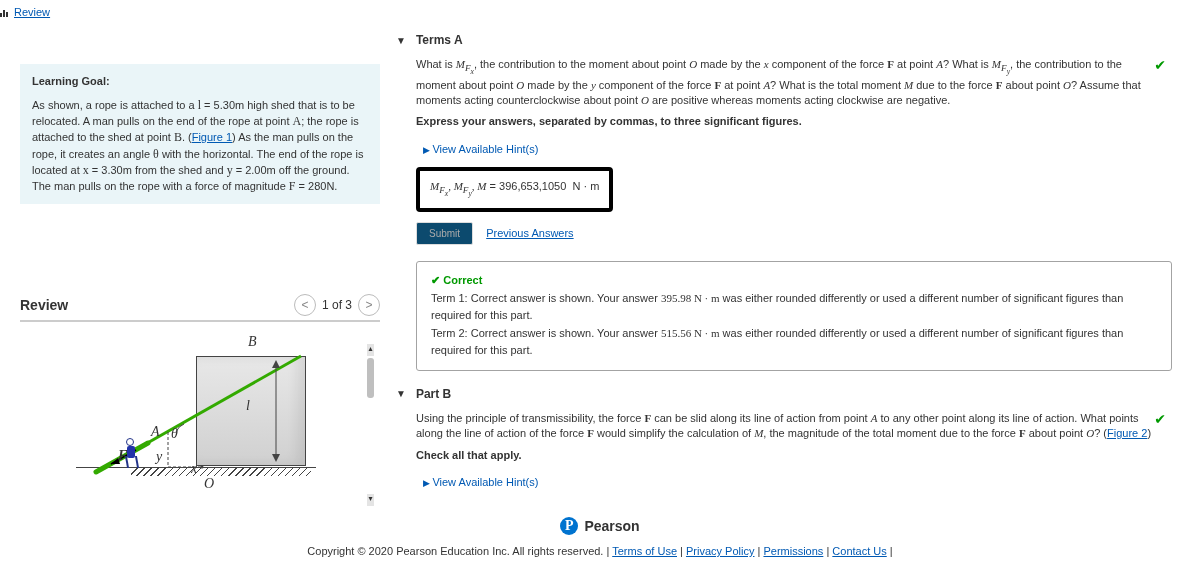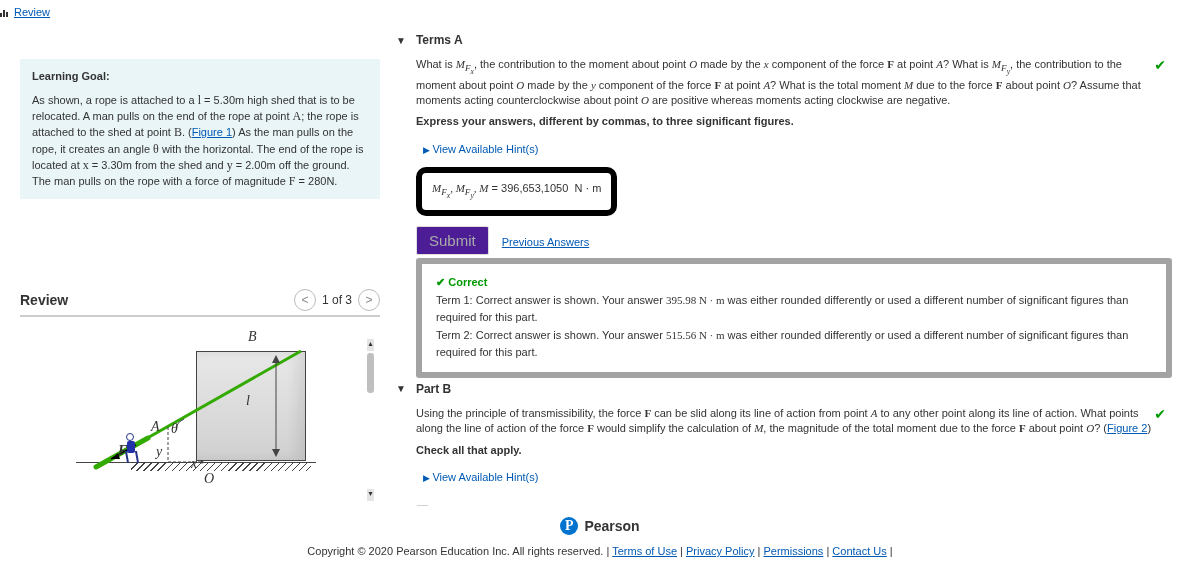--- a/index.html
+++ b/index.html
@@ -75,24 +75,24 @@
   .tiny-scroll .btn { position:absolute; width:7px; height:12px; background:#e4e4e4; font-size:8px; text-align:center;}
   .right-col { flex:1; padding-top: 4px; }
   .part-header { display:flex; align-items:center; gap:10px; margin: 6px 0 10px 0;}
   .caret { cursor:pointer; font-size:10px; color:#333; }
   .part-title { font-weight: bold; font-size:12px; }
   .part-body { padding-left: 20px; line-height:1.4; }
   .part-body p { margin-bottom: 6px; }
   .bold { font-weight: bold; }
   .hint-link { color:#0059b3; cursor:pointer; margin: 6px 7px; display:inline-block;}
   .hint-link:before { content:"▶ "; font-size:9px;}
-  .answer-box { border:6px solid #000000; padding:8px 10px; display:inline-block; margin:4px 0 10px 0; border-radius:10px;}
-  .submit-btn { background:#4c1d95; color:#aaa; border:1px solid #ddd; padding:5px 12px; font-size:15px; margin-right:10px; cursor:default; border-radius:2px;}
+  .answer-box { border:4px solid #000000; padding:8px 10px; display:inline-block; margin:4px 0 10px 0; border-radius:4px;}
+  .submit-btn { background:#0c4a6e; color:#aaa; border:1px solid #ddd; padding:5px 12px; font-size:10px; margin-right:10px; cursor:default; border-radius:2px;}
   .prev-link { color:#0059b3; text-decoration:underline; cursor:pointer;}
-  .correct-box { border:6px solid #a3a3a3; border-radius:3px; padding:10px 14px; margin:3px 0; line-height:1.6; }
+  .correct-box { border:1px solid #a3a3a3; border-radius:3px; padding:10px 14px; margin:16px 0; line-height:1.6; }
   .correct-head { color:#090; font-weight:bold; }
   .correct-head:before { content:"✔ "; color:#090; }
   .check-green { color:#090; font-size:14px; float:right; margin-right:6px;}
   .checkbox-row { display:flex; align-items:center; gap:16px; margin:10px 0;}
   .checkbox-row input { width:13px; height:13px;}
   .checkbox-row label { font-family: "Times New Roman", serif; font-style:italic; font-size:14px;}
   .footer { position:absolute; bottom:0; left:0; right:0; text-align:center; font-size:11px; padding:4px 0 18px 0; border-top:1px solid transparent; background:#fff;}
   .pearson { display:flex; justify-content:center; align-items:center; gap:6px; margin:6px 0 10px 0; font-weight:bold; font-size:14px;}
   .pearson .logo { width:18px; height:18px; border-radius:50%; background:#0073cf; color:#fff; display:inline-flex; align-items:center; justify-content:center; font-family:Georgia,serif; font-weight:bold;}
   .footer a { color:#0059b3; text-decoration:underline; }
@@ -184,21 +184,21 @@
       <div class="part-header">
         <span class="caret">▼</span>
         <span class="part-title">Terms A</span>
         <span style="flex:1"></span>
       </div>
       <span class="check-green">✔</span>
       <div class="part-body">
         <p>
           What is <span class="f-serif">M<sub>F<sub>x</sub></sub></span>, the contribution to the moment about point <span class="f-serif">O</span> made by the <span class="f-serif">x</span> component of the force <b class="f-serif" style="font-style:normal">F</b> at point <span class="f-serif">A</span>? What is <span class="f-serif">M<sub>F<sub>y</sub></sub></span>, the contribution to the moment about point <span class="f-serif">O</span> made by the <span class="f-serif">y</span> component of the force <b class="f-serif" style="font-style:normal">F</b> at point <span class="f-serif">A</span>? What is the total moment <span class="f-serif">M</span> due to the force <b class="f-serif" style="font-style:normal">F</b> about point <span class="f-serif">O</span>? Assume that moments acting counterclockwise about point <span class="f-serif">O</span> are positive whereas moments acting clockwise are negative.
         </p>
-        <p class="bold">Express your answers, different by commas, to three significant figures.</p>
+        <p class="bold">Express your answers, separated by commas, to three significant figures.</p>
         <span class="hint-link">View Available Hint(s)</span>
         <div>
           <div class="answer-box">
             <span class="f-serif">M<sub>F<sub>x</sub></sub>, M<sub>F<sub>y</sub></sub>, M</span> = <span>396,653,1050</span>&nbsp;&nbsp;<span>N · m</span>
           </div>
         </div>
         <div>
           <button class="submit-btn">Submit</button>
           <a class="prev-link">Previous Answers</a>
         </div>

